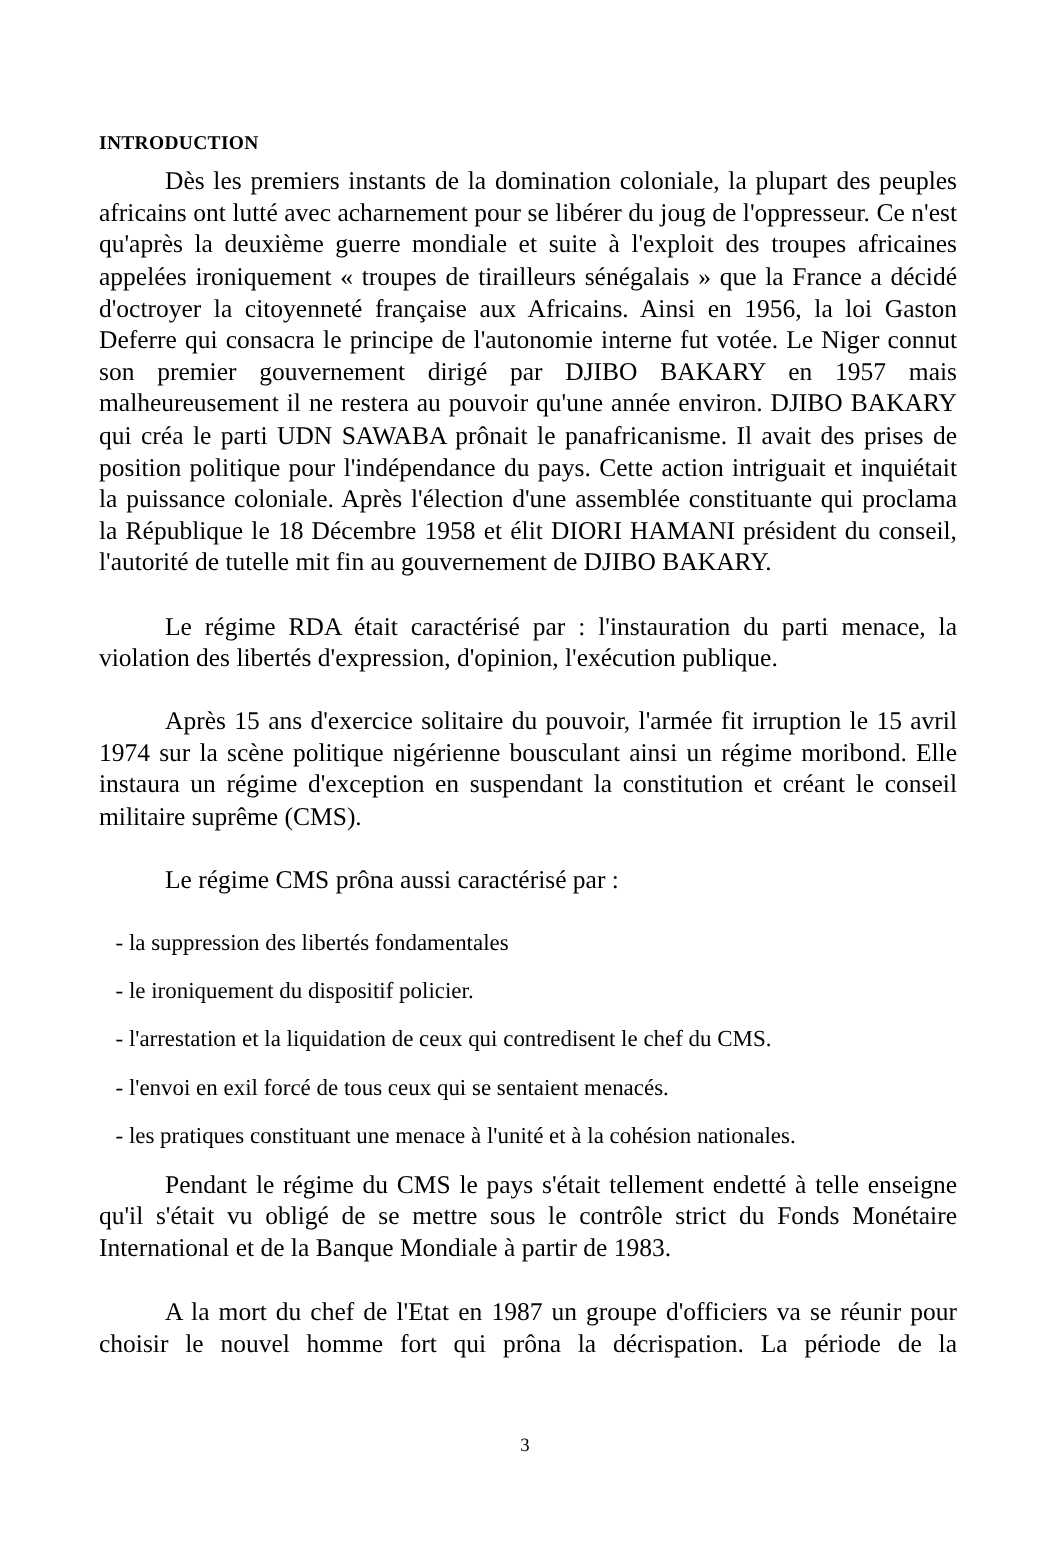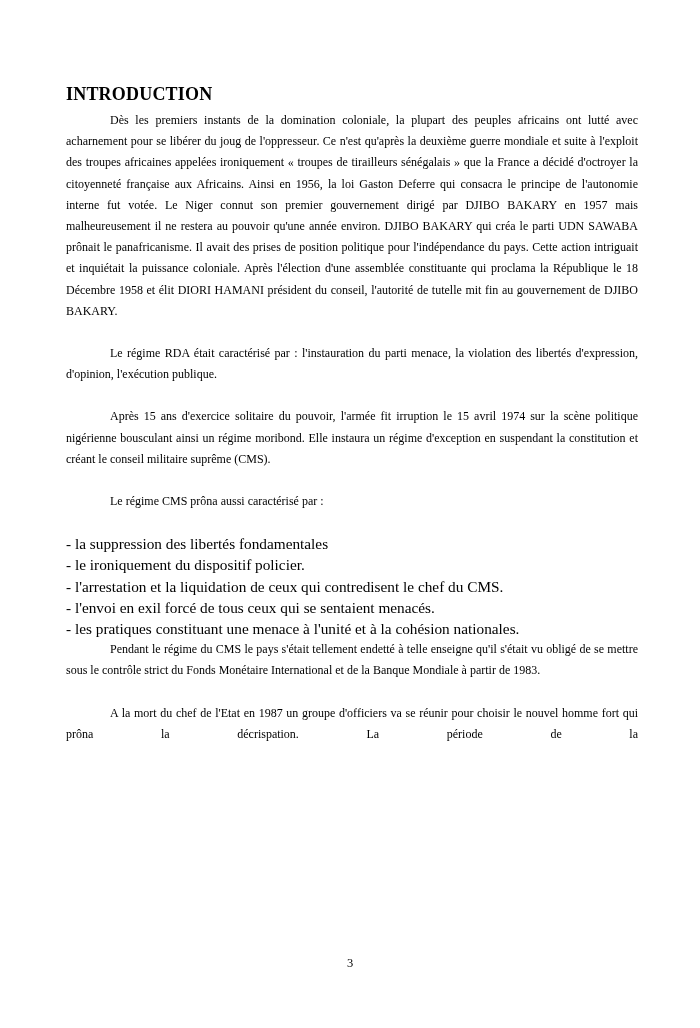--- a/index.html
+++ b/index.html
@@ -24,30 +24,30 @@
   }
 
   .content {
     position: absolute;
     left: 66px;
     top: 84px;
     width: 572px;
   }
 
   .doc-heading {
-    font-size: 18px;
+    font-size: 13px;
     font-weight: bold;
     letter-spacing: 0.2px;
     margin: 0 0 5px 0;
     line-height: 21px;
     text-align: left;
   }
 
   p.para {
-    font-size: 12px;
+    font-size: 17px;
     line-height: 21.2px;
     text-align: justify;
     text-justify: inter-word;
     margin: 0;
     text-indent: 44px;
     hyphens: none;
     -webkit-hyphens: none;
   }
 
   p.para.gap {
@@ -66,21 +66,21 @@
   ul.dash-list {
     list-style: none;
     margin: 21px 0 0 0;
     padding: 0;
   }
 
   ul.dash-list li {
     font-size: 15.3px;
     line-height: 21.2px;
     text-align: left;
-    margin: 0;
+    margin: 11px;
     padding: 0;
     white-space: nowrap;
   }
 
   .page-number {
     position: absolute;
     left: 0;
     top: 955px;
     width: 700px;
     text-align: center;

